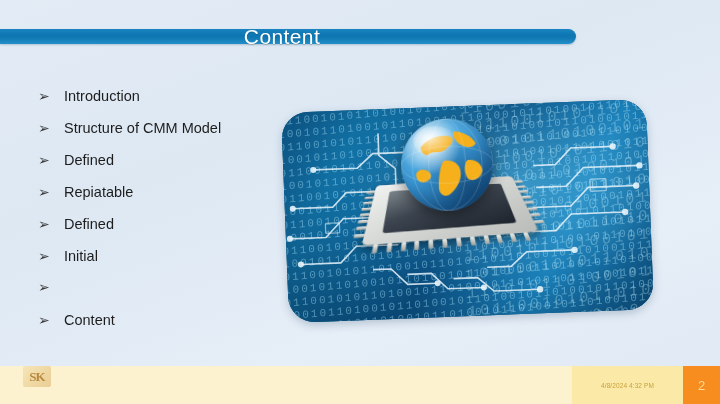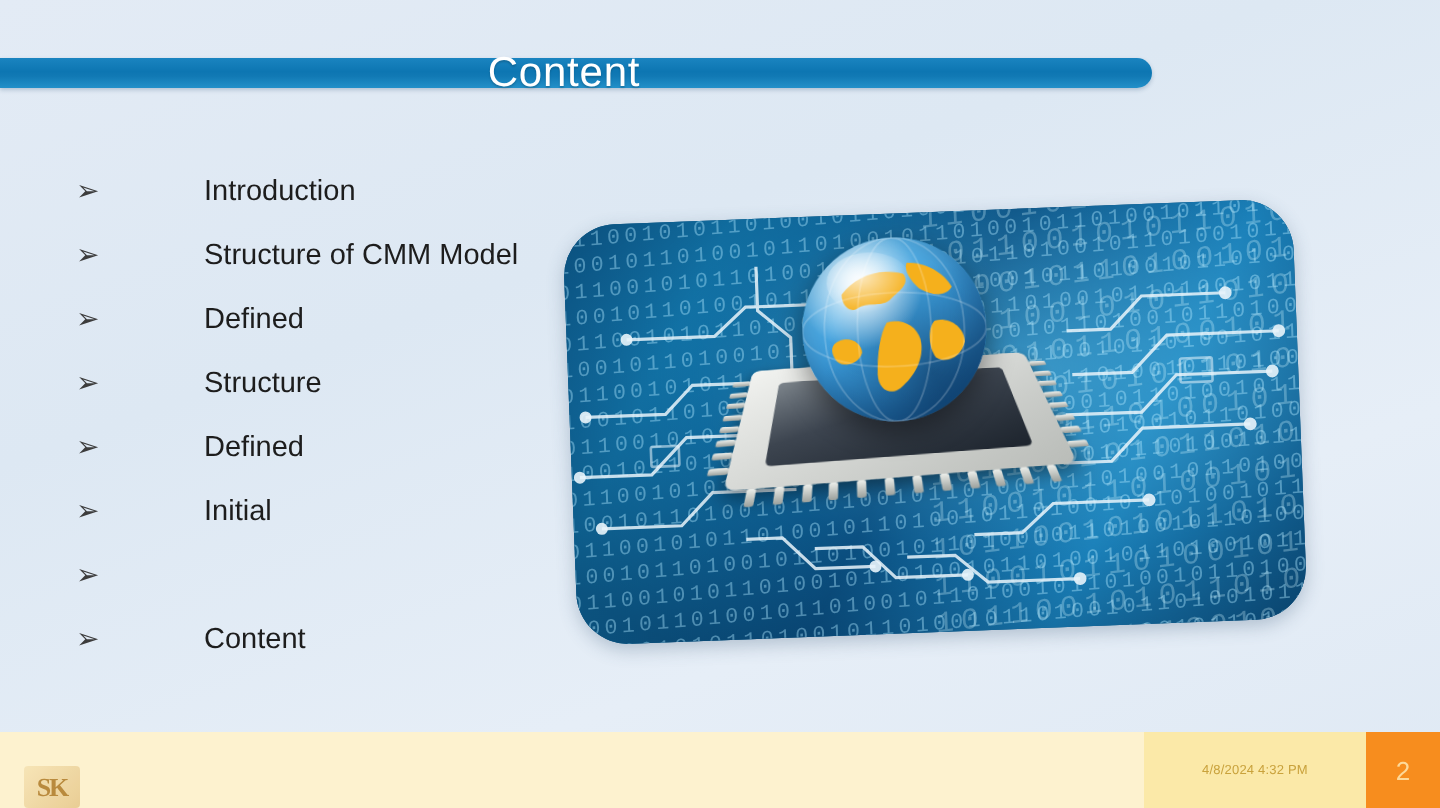--- a/index.html
+++ b/index.html
@@ -61,21 +61,20 @@
     width: 26px;
     flex: 0 0 26px;
     font-size: 14px;
     color: #3c3c3c;
     line-height: 1;
   }
   .bullet-label {
     font-size: 14.5px;
     color: #1d1d1d;
     white-space: nowrap;
-    margin-left: 38px;
   }
 
   
   .picture {
     position: absolute;
     left: 285px;
     top: 106px;
     width: 365px;
     height: 210px;
     border-radius: 26px;
@@ -193,22 +192,22 @@
     top: 366px;
     width: 720px;
     height: 38px;
     background: #fdf2cf;
     display: flex;
     align-items: stretch;
   }
   .footer-logo-zone {
     flex: 1 1 auto;
     display: flex;
-    align-items: flex-end;
-    padding-left: 12px;
+    align-items: flex-start;
+    padding-left: 23px;
   }
   .logo-mark {
     width: 28px;
     height: 21px;
     border-radius: 2px;
     background: linear-gradient(135deg, #f6e3b4 0%, #e7c98d 100%);
     color: #b07c2a;
     font-family: "Liberation Serif", serif;
     font-weight: bold;
     font-size: 13px;
@@ -261,21 +260,21 @@
     <div class="bullet-row">
       <span class="bullet-marker">➢</span>
       <span class="bullet-label">Structure of CMM Model</span>
     </div>
     <div class="bullet-row">
       <span class="bullet-marker">➢</span>
       <span class="bullet-label">Defined</span>
     </div>
     <div class="bullet-row">
       <span class="bullet-marker">➢</span>
-      <span class="bullet-label">Structure</span>
+      <span class="bullet-label">Repiatable</span>
     </div>
     <div class="bullet-row">
       <span class="bullet-marker">➢</span>
       <span class="bullet-label">Defined</span>
     </div>
     <div class="bullet-row">
       <span class="bullet-marker">➢</span>
       <span class="bullet-label">Initial</span>
     </div>
     <div class="bullet-row">

